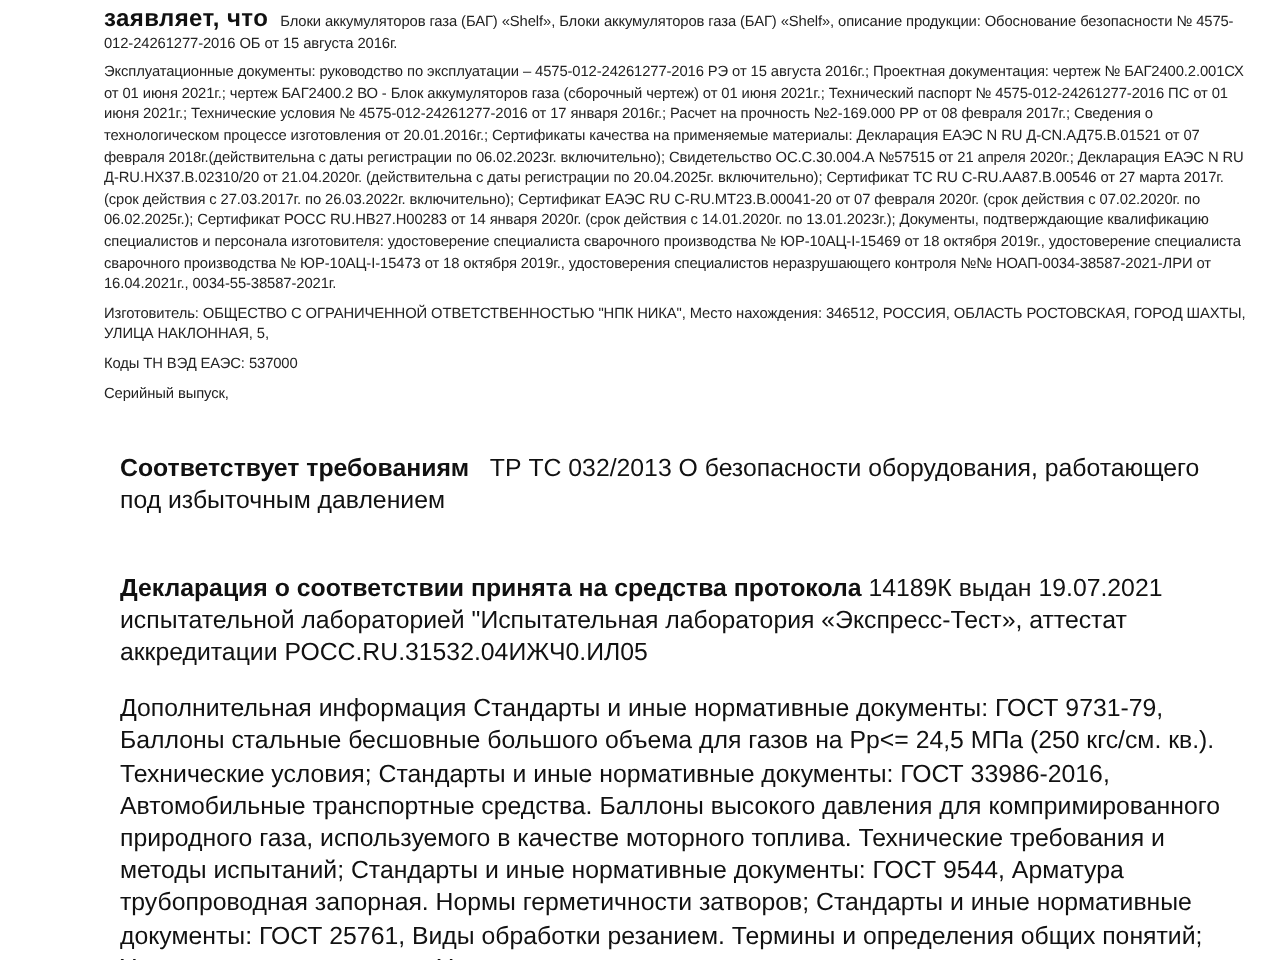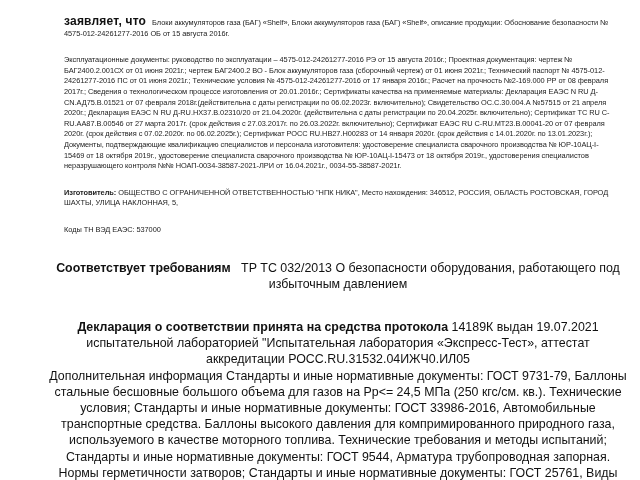--- a/index.html
+++ b/index.html
@@ -21,54 +21,55 @@
       top: 0;
       width: 580px;
     }
     .small-block {
       font-size: 7.4px;
       line-height: 10.6px;
       color: #222222;
       letter-spacing: -0.05px;
     }
     .small-block p {
-      margin: 16px;
+      margin: 4px;
     }
     .declares-head {
       font-family: "Liberation Sans", sans-serif;
       font-weight: bold;
       font-size: 12px;
       letter-spacing: 0.2px;
       color: #111;
       margin-right: 6px;
     }
     .lbl-bold {
-      font-weight: bold;
+      font-weight: normal;
       color: #222;
     }
     .section {
       font-size: 12.4px;
       line-height: 16.2px;
       color: #111;
     }
-    .section p { margin: 0; text-align: center; }
+    .section p { margin: 12px; }
     .section .b { font-weight: bold; }
     .sec-conform { margin-top: 24px; }
     .sec-decl { margin-top: 27px; }
   </style>
 </head>
 <body>
 
 <div class="doc">
 
   <div class="small-block">
     <p><span class="declares-head">заявляет, что</span><span>Блоки аккумуляторов газа (БАГ) «Shelf», Блоки аккумуляторов газа (БАГ) «Shelf», описание продукции: Обоснование безопасности № 4575-012-24261277-2016 ОБ от 15 августа 2016г.</span></p>
     <p>Эксплуатационные документы: руководство по эксплуатации – 4575-012-24261277-2016 РЭ от 15 августа 2016г.; Проектная документация: чертеж № БАГ2400.2.001СХ от 01 июня 2021г.; чертеж БАГ2400.2 ВО - Блок аккумуляторов газа (сборочный чертеж) от 01 июня 2021г.; Технический паспорт № 4575-012-24261277-2016 ПС от 01 июня 2021г.; Технические условия № 4575-012-24261277-2016 от 17 января 2016г.; Расчет на прочность №2-169.000 РР от 08 февраля 2017г.; Сведения о технологическом процессе изготовления от 20.01.2016г.; Сертификаты качества на применяемые материалы: Декларация ЕАЭС N RU Д-CN.АД75.В.01521 от 07 февраля 2018г.(действительна с даты регистрации по 06.02.2023г. включительно); Свидетельство ОС.С.30.004.А №57515 от 21 апреля 2020г.; Декларация ЕАЭС N RU Д-RU.НХ37.В.02310/20 от 21.04.2020г. (действительна с даты регистрации по 20.04.2025г. включительно); Сертификат ТС RU С-RU.АА87.В.00546 от 27 марта 2017г. (срок действия с 27.03.2017г. по 26.03.2022г. включительно); Сертификат ЕАЭС RU С-RU.МТ23.В.00041-20 от 07 февраля 2020г. (срок действия с 07.02.2020г. по 06.02.2025г.); Сертификат РОСС RU.НВ27.Н00283 от 14 января 2020г. (срок действия с 14.01.2020г. по 13.01.2023г.); Документы, подтверждающие квалификацию специалистов и персонала изготовителя: удостоверение специалиста сварочного производства № ЮР-10АЦ-I-15469 от 18 октября 2019г., удостоверение специалиста сварочного производства № ЮР-10АЦ-I-15473 от 18 октября 2019г., удостоверения специалистов неразрушающего контроля №№ НОАП-0034-38587-2021-ЛРИ от 16.04.2021г., 0034-55-38587-2021г.</p>
     <p><span class="lbl-bold">Изготовитель:</span> <span>ОБЩЕСТВО С ОГРАНИЧЕННОЙ ОТВЕТСТВЕННОСТЬЮ "НПК НИКА", Место нахождения: 346512, РОССИЯ, ОБЛАСТЬ РОСТОВСКАЯ, ГОРОД ШАХТЫ, УЛИЦА НАКЛОННАЯ, 5,</span></p>
     <p>Коды ТН ВЭД ЕАЭС: 537000</p>
+    <p>Серийный выпуск,</p>
   </div>
 
   <div class="section sec-conform">
     <p><span class="b">Соответствует требованиям</span>&nbsp;&nbsp; <span>ТР ТС 032/2013 О безопасности оборудования, работающего под избыточным давлением</span></p>
   </div>
 
   <div class="section sec-decl">
     <p><span class="b">Декларация о соответствии принята на средства протокола</span> <span>14189К выдан 19.07.2021 испытательной лабораторией "Испытательная лаборатория «Экспресс-Тест», аттестат аккредитации РОСС.RU.31532.04ИЖЧ0.ИЛ05</span></p>
     <p>Дополнительная информация Стандарты и иные нормативные документы: ГОСТ 9731-79, Баллоны стальные бесшовные большого объема для газов на Рр&lt;= 24,5 МПа (250 кгс/см. кв.). Технические условия; Стандарты и иные нормативные документы: ГОСТ 33986-2016, Автомобильные транспортные средства. Баллоны высокого давления для компримированного природного газа, используемого в качестве моторного топлива. Технические требования и методы испытаний; Стандарты и иные нормативные документы: ГОСТ 9544, Арматура трубопроводная запорная. Нормы герметичности затворов; Стандарты и иные нормативные документы: ГОСТ 25761, Виды обработки резанием. Термины и определения общих понятий; Условия и сроки хранения: Условия хранения: хранить в крытых помещениях или на открытом воздухе с защитой от атмосферных осадков и прямых солнечных лучей. Срок хранения без переконсервации 24 мес., срок службы 20 или 40 лет (в зависимости от срока службы газовых баллонов, использованных при изготовлении)</p>
   </div>

